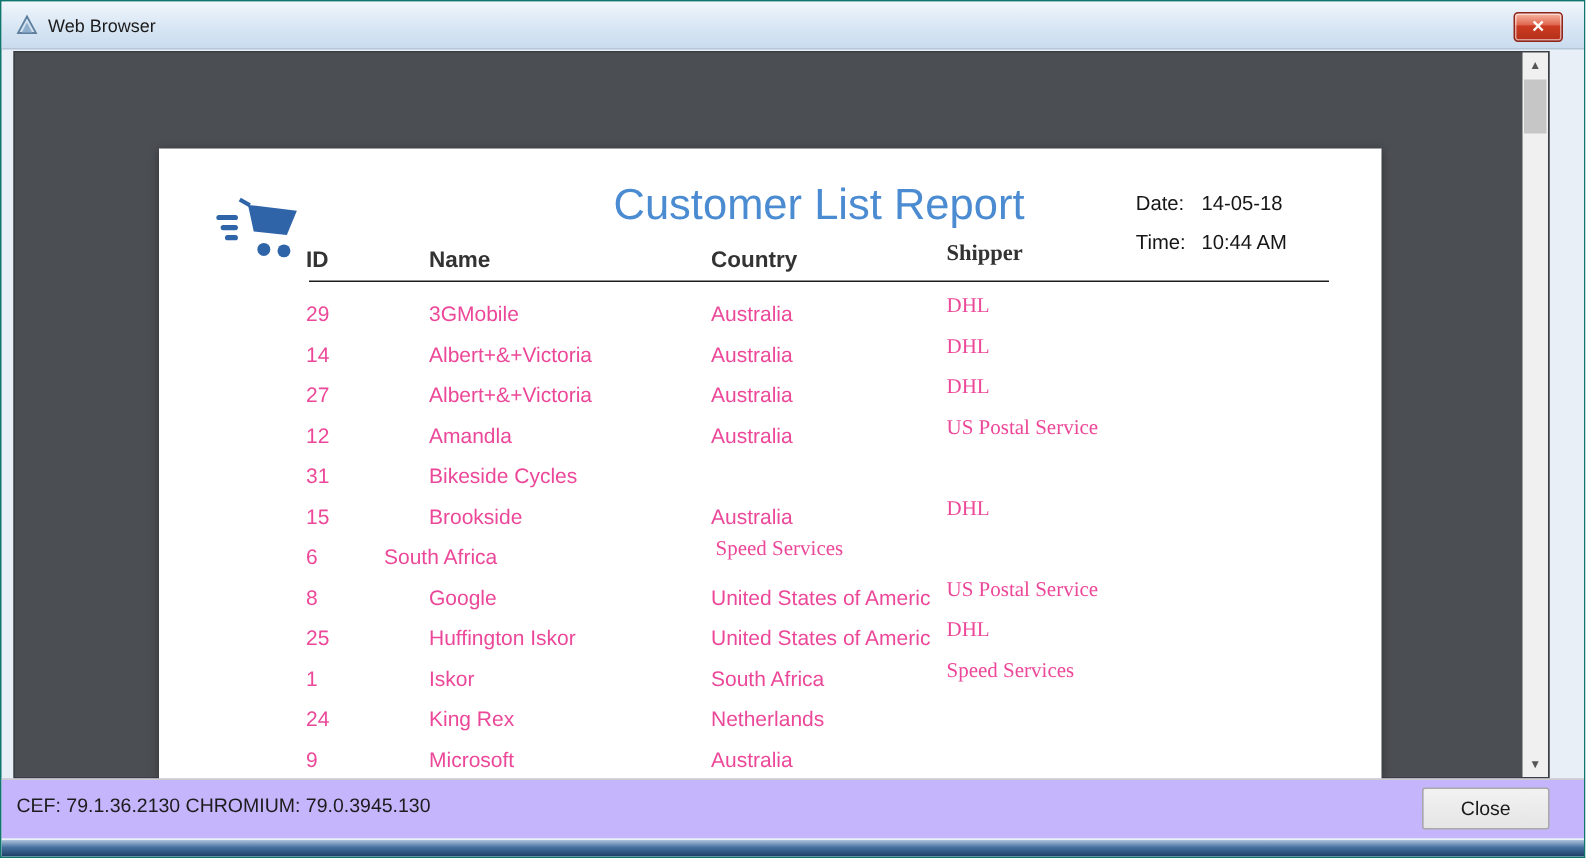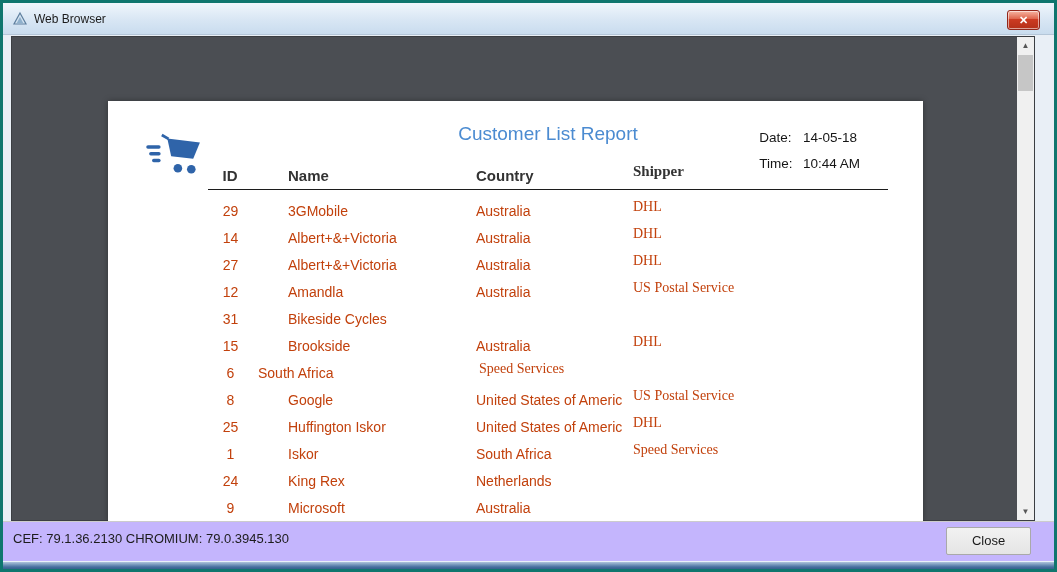--- a/index.html
+++ b/index.html
@@ -1,20 +1,20 @@
 <!DOCTYPE html>
 <html><head>
 <meta charset="utf-8">
 <style>
   * { margin:0; padding:0; box-sizing:border-box; }
   html,body { font-family:"Liberation Sans", sans-serif; background:#ffffff; }
 
   .window {
     position:relative; width:1057px; height:572px;
-    border:3px solid #0f766e; background:#e9eff6; overflow:hidden;
+    border:1px solid #0f766e; background:#e9eff6; overflow:hidden;
   }
 
   
   .titlebar {
     position:absolute; top:0; left:0; right:0; height:32px;
     background:linear-gradient(#f0f6fc, #d8e6f4 55%, #c9dcee);
     border-bottom:1px solid #b4c6d8;
     display:flex; align-items:center; padding:0 9px;
   }
   .app-icon { width:16px; height:16px; margin-right:6px; flex:0 0 auto; }
@@ -45,38 +45,38 @@
   .page {
     position:relative; width:815px; height:421px;
     margin:64px 0 0 96px; background:#fff; overflow:hidden;
     box-shadow:0 0 6px rgba(0,0,0,.35);
   }
   .page-header { position:relative; height:89px; border-bottom:1px solid #1c1c1c;
     margin:0 35px 0 100px; }
   .cart { position:absolute; left:-62px; top:28px; }
   .report-title {
     position:absolute; left:0; right:0; top:22px; text-align:center;
-    font-size:19px; font-weight:400; color:#4b8bd1; white-space:nowrap;
+    font-size:29px; font-weight:400; color:#4b8bd1; white-space:nowrap;
   }
   .datetime { position:absolute; right:28px; top:29px; font-size:13.5px; color:#161616; }
   .dt-line { margin-bottom:11px; white-space:nowrap; }
   .dt-label { display:inline-block; min-width:40px; }
 
   .t-head {
     position:absolute; left:-2px; right:-35px; bottom:5px;
     display:grid; grid-template-columns:52px 218px 154px 1fr;
     font-size:15px; font-weight:bold; color:#333;
   }
   .rows { padding-top:7px; }
   .t-row {
     display:grid; grid-template-columns:52px 218px 154px 1fr;
     padding-left:98px; height:27px; align-items:center;
-    font-size:14px; color:#c2410c;
-  }
-  .c-id { text-align:center; padding-right:3px; }
+    font-size:14px; color:#ec4899;
+  }
+  .c-id { text-align:left; padding-right:3px; }
   .c-name { padding-left:30px; }
   .c-country { }
   .c-shipper { padding-left:3px; position:relative; top:-4px;font-family:Liberation Serif, serif; }
   .t-head .c-id { padding-right:4px; }
 
   
   .statusbar {
     position:absolute; left:0; right:0; top:518px; height:40px;
     background:#c4b5fd; border-top:1px solid #cccccc;
   }

